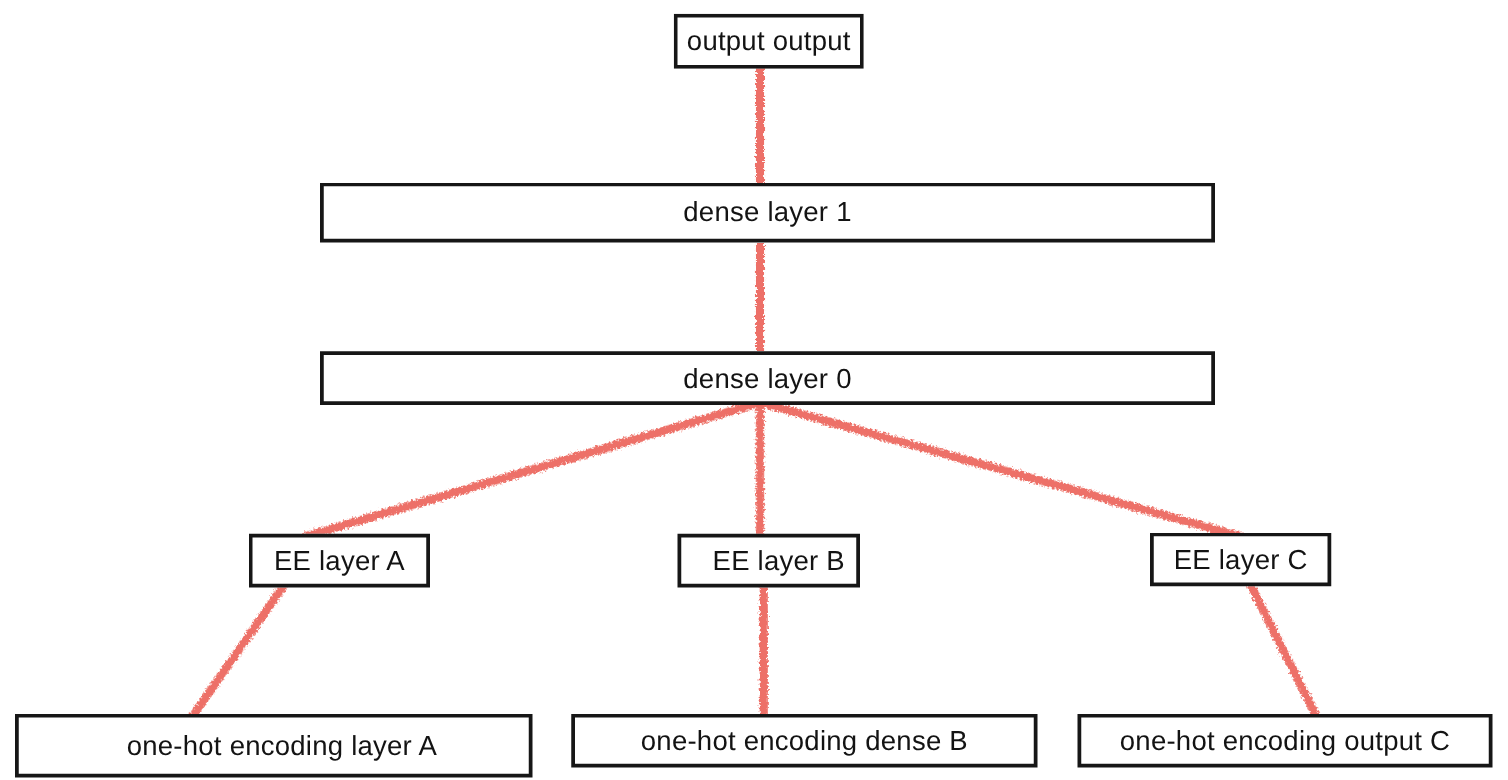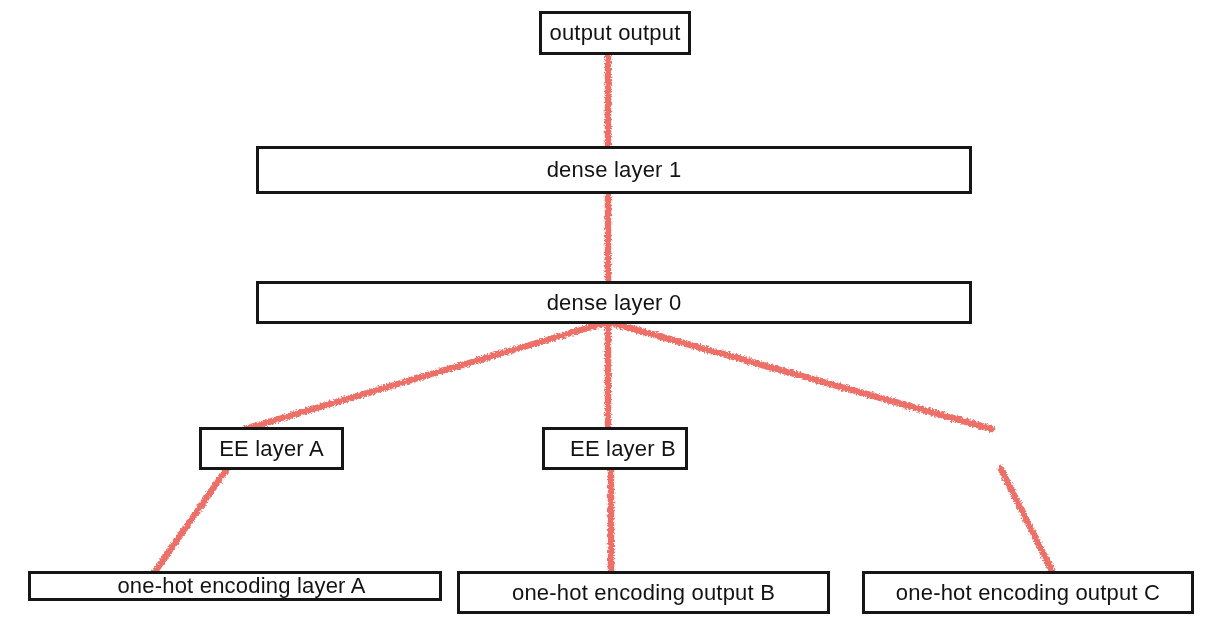--- a/index.html
+++ b/index.html
@@ -36,21 +36,21 @@
     letter-spacing: 0.2px;
     white-space: nowrap;
   }
   
   #node-output   { left: 539px; top: 11px;  width: 152px; height: 44px; }
   #node-dense1   { left: 256px; top: 146px; width: 716px; height: 48px; align-items: center; }
   #node-dense0   { left: 256px; top: 281px; width: 716px; height: 43px; text-align: center; }
   #node-ee-a     { left: 167px; top: 427px; width: 145px; height: 43px; margin-left: 32px; }
   #node-ee-b     { left: 542px; top: 427px; width: 146px; height: 43px; padding-left: 16px; }
   #node-ee-c     { left: 920px; top: 426px; width: 145px; height: 43px; }
-  #node-onehot-a { left: 28px;  top: 571px; width: 414px; height: 30px; padding-left: 13px; }
+  #node-onehot-a { left: 12px;  top: 571px; width: 414px; height: 51px; padding-left: 13px; }
   #node-onehot-b { left: 457px; top: 571px; width: 373px; height: 43px; }
   #node-onehot-c { left: 862px; top: 571px; width: 332px; height: 43px; }
 </style>
 </head>
 <body>
 
 <div class="canvas">
 
   <svg class="edges-svg" viewBox="0 0 1206 624" xmlns="http://www.w3.org/2000/svg">
     <defs>
@@ -84,26 +84,29 @@
   </div>
 
   <div class="node" id="node-ee-a">
     <span>EE layer A</span>
   </div>
 
   <div class="node" id="node-ee-b">
     <span>EE layer B</span>
   </div>
 
+  <div class="node" id="node-ee-c">
+    <span>EE layer C</span>
+  </div>
 
   <div class="node" id="node-onehot-a">
     <span>one-hot encoding layer A</span>
   </div>
 
   <div class="node" id="node-onehot-b">
-    <span>one-hot encoding output B</span>
+    <span>one-hot encoding dense B</span>
   </div>
 
   <div class="node" id="node-onehot-c">
     <span>one-hot encoding output C</span>
   </div>
 
 </div>
 
 </body></html>

